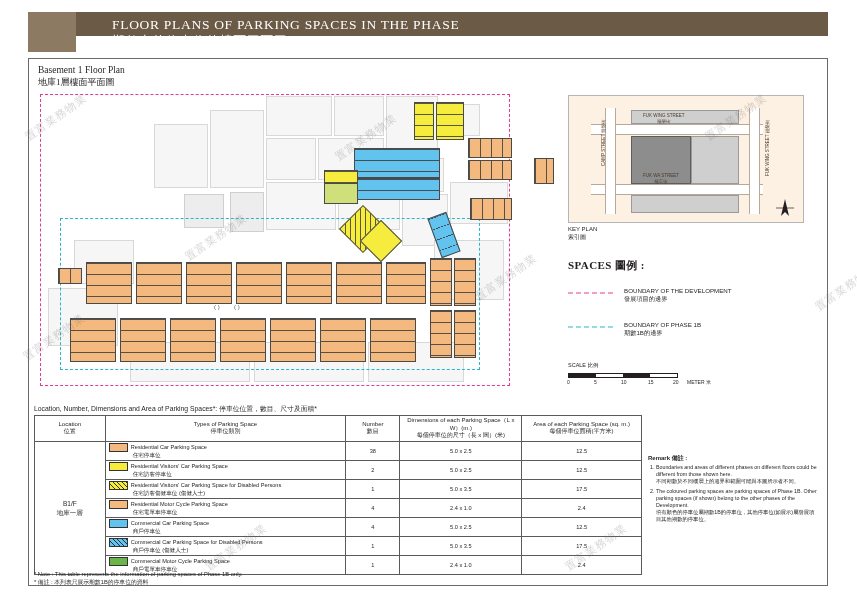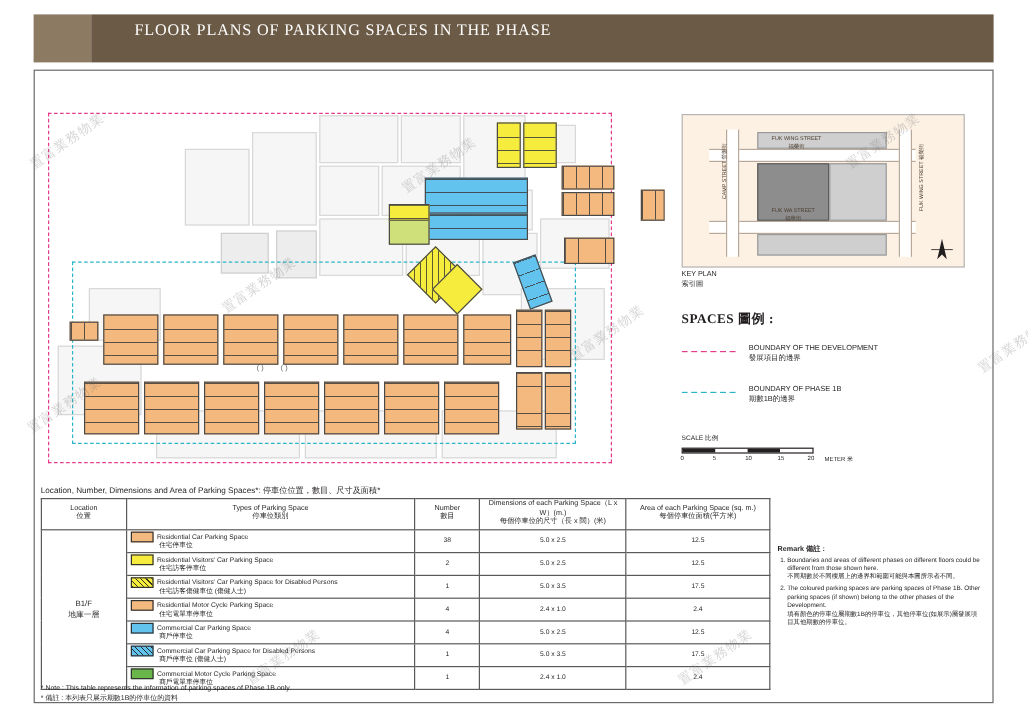--- a/index.html
+++ b/index.html
@@ -29,21 +29,21 @@
   }
   .header-swatch {
     position: absolute;
     left: 0; top: 0;
     width: 48px; height: 40px;
     background: #8c7a62;
   }
   .header-bar {
     position: absolute;
     left: 48px; top: 0;
-    width: 752px; height: 40px;
+    width: 752px; height: 24px;
     background: #6b5a46;
     color: #ffffff;
     box-sizing: border-box;
     padding: 4px 0 0 36px;
   }
   .header-title-en {
     font-size: 13.5px;
     letter-spacing: 0.7px;
     font-variant: small-caps;
     line-height: 17px;
@@ -353,25 +353,30 @@
 </style>
 </head>
 <body>
 
 <div class="page">
 
   <div class="header">
     <div class="header-swatch"></div>
     <div class="header-bar">
       <div class="header-title-en">FLOOR PLANS OF PARKING SPACES IN THE PHASE</div>
+      <div class="header-title-zh">期數中的停車位的樓面平面圖</div>
     </div>
   </div>
 
   <div class="content-frame"></div>
 
+  <div class="floorplan-label">
+    <div>Basement 1 Floor Plan</div>
+    <div class="zh">地庫1層樓面平面圖</div>
+  </div>
 
   <div class="plan-area">
 
     <div class="blk2" style="left:232px;top:6px;width:66px;height:40px;"></div>
     <div class="blk2" style="left:300px;top:6px;width:50px;height:40px;"></div>
     <div class="blk2" style="left:232px;top:48px;width:50px;height:42px;"></div>
     <div class="blk2" style="left:284px;top:48px;width:66px;height:42px;"></div>
     <div class="blk2" style="left:352px;top:6px;width:52px;height:60px;"></div>
     <div class="blk2" style="left:406px;top:14px;width:40px;height:32px;"></div>
     <div class="blk2" style="left:352px;top:68px;width:58px;height:34px;"></div>

